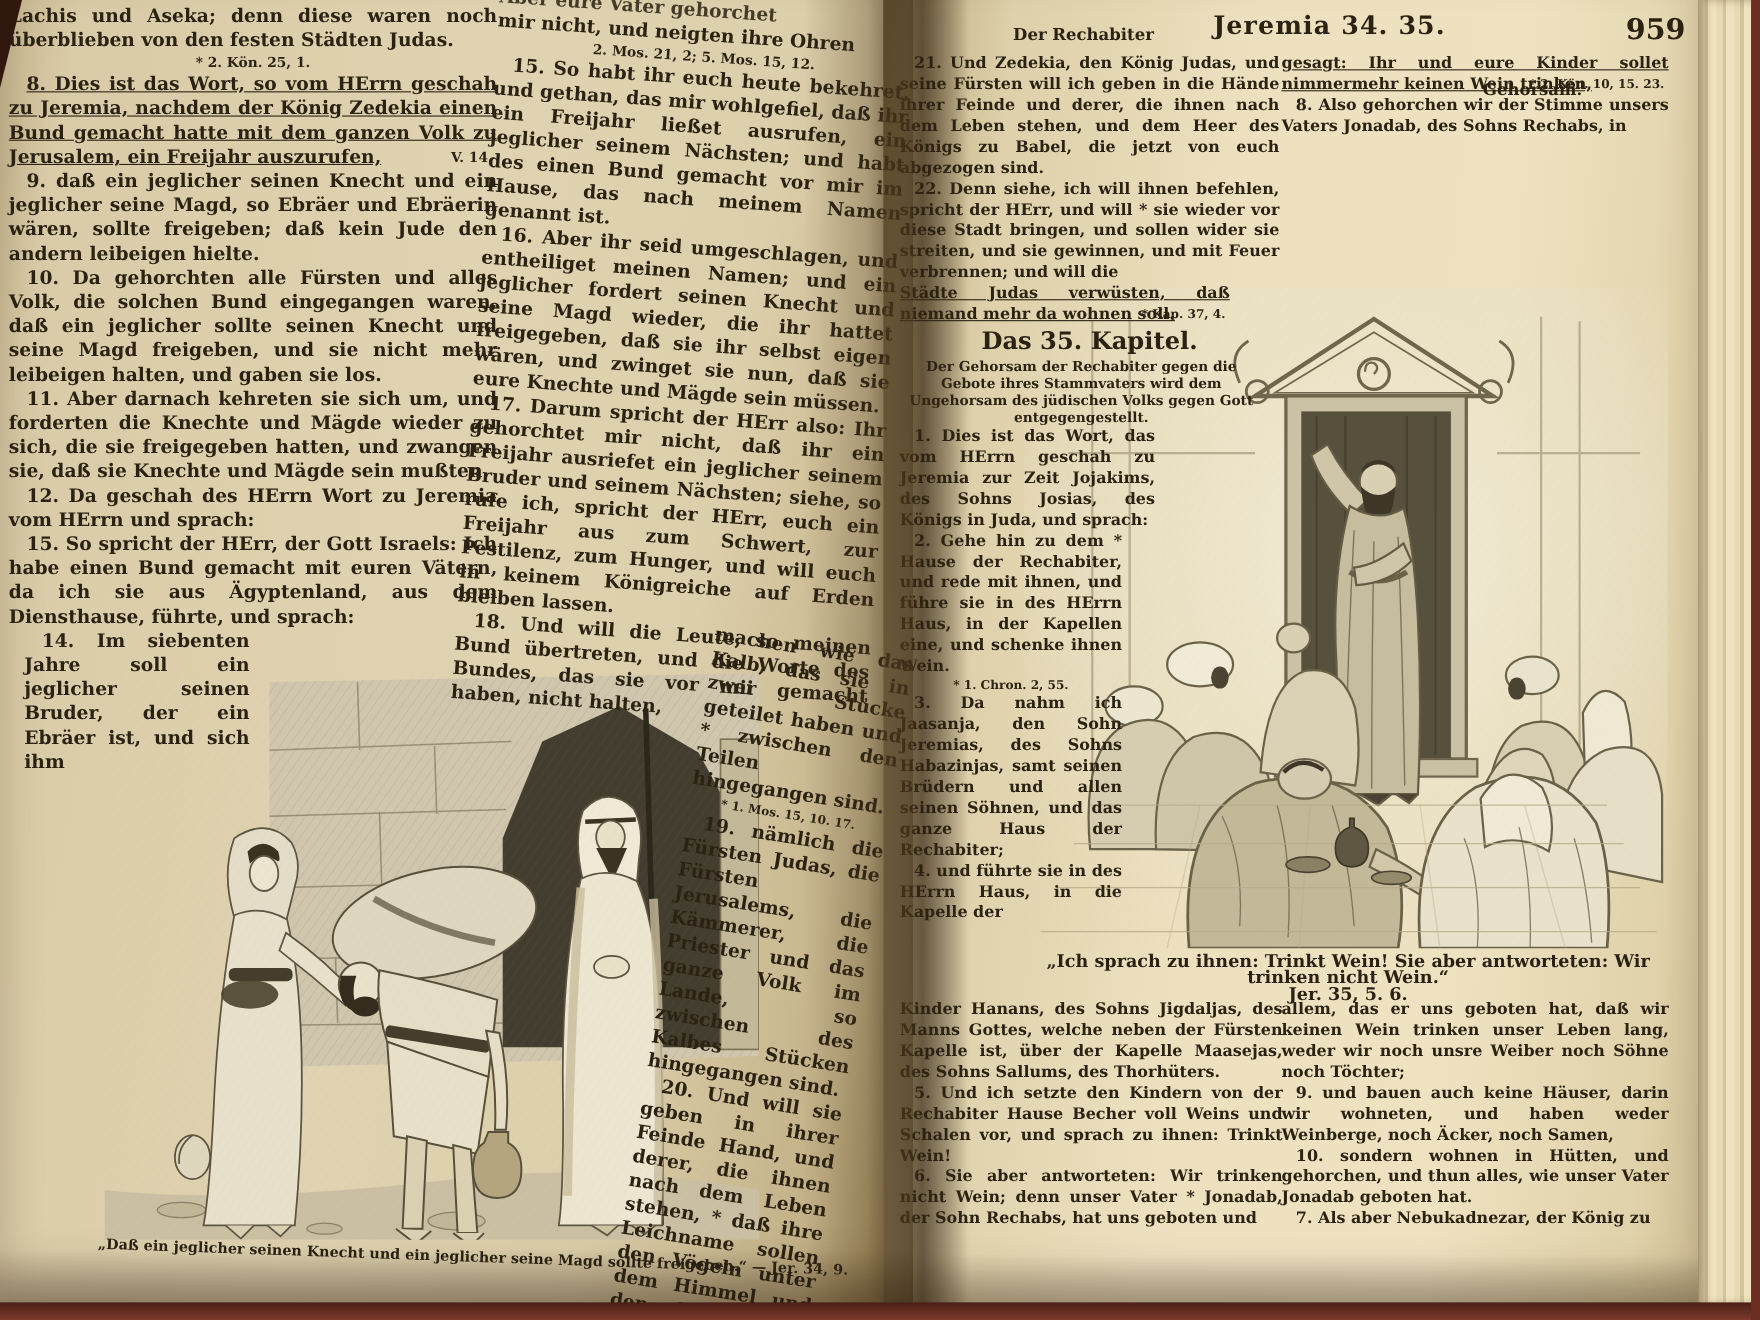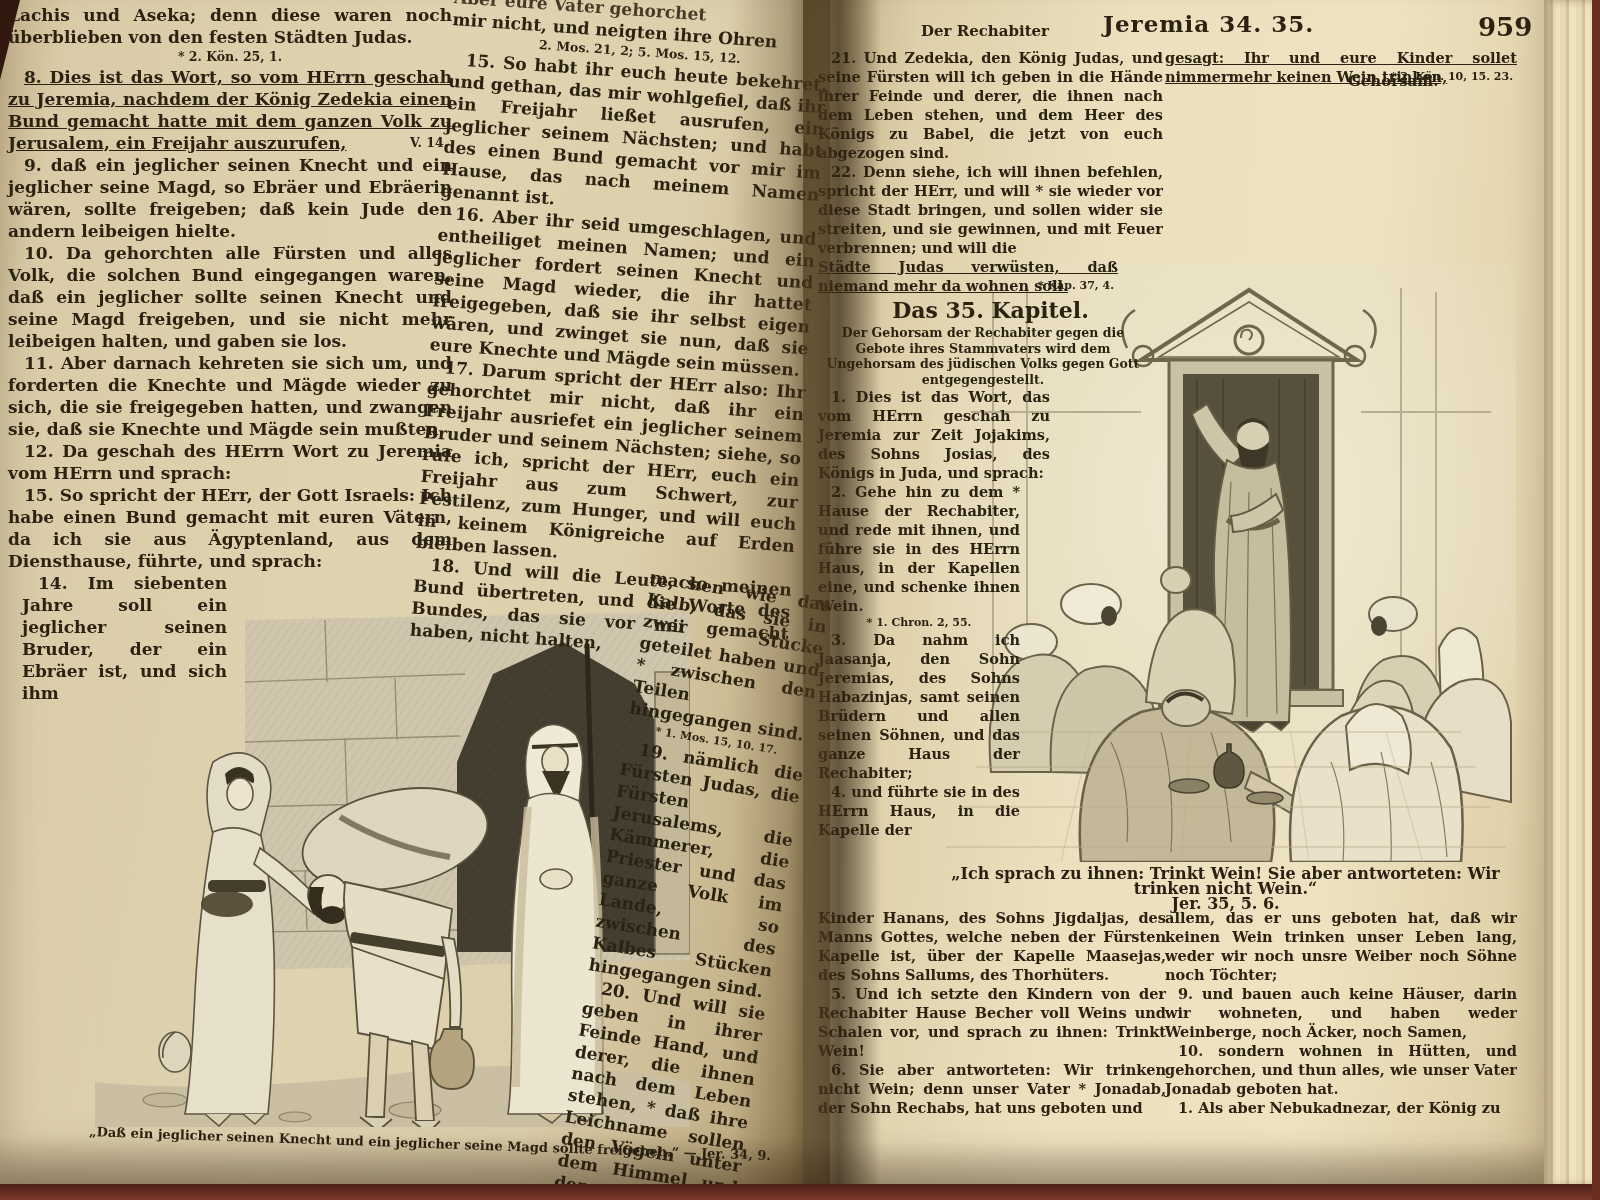--- a/index.html
+++ b/index.html
@@ -174,27 +174,28 @@
   </div>
 
   <div class="abs ink rp-txt" style="left:15px;top:908px;width:348px;z-index:2;">
     <p class="noind">Kinder Hanans, des Sohns Jigdaljas, des Manns Gottes, welche neben der Fürsten Kapelle ist, über der Kapelle Maasejas, des Sohns Sallums, des Thorhüters.</p>
     <p>5. Und ich setzte den Kindern von der Rechabiter Hause Becher voll Weins und Schalen vor, und sprach zu ihnen: Trinkt Wein!</p>
     <p>6. Sie aber antworteten: Wir trinken nicht Wein; denn unser Vater * Jonadab, der Sohn Rechabs, hat uns geboten und</p>
   </div>
 
   <div class="abs ink rp-txt" style="left:362px;top:48px;width:352px;z-index:2;">
     <p class="noind rel"><span>gesagt: Ihr und eure Kinder sollet nimmermehr keinen Wein trinken,</span><span class="vref-right small">* 2. Kön. 10, 15. 23.</span></p>
+    <p>8. Also gehorchen wir der Stimme unsers Vaters Jonadab, des Sohns Rechabs, in</p>
   </div>
 
   <div class="abs ink rp-txt" style="left:362px;top:908px;width:352px;z-index:2;">
     <p class="noind">allem, das er uns geboten hat, daß wir keinen Wein trinken unser Leben lang, weder wir noch unsre Weiber noch Söhne noch Töchter;</p>
     <p>9. und bauen auch keine Häuser, darin wir wohneten, und haben weder Weinberge, noch Äcker, noch Samen,</p>
     <p>10. sondern wohnen in Hütten, und gehorchen, und thun alles, wie unser Vater Jonadab geboten hat.</p>
-    <p>1. Als aber Nebukadnezar, der König zu</p>
+    <p>7. Als aber Nebukadnezar, der König zu</p>
   </div>
 
   <svg class="abs" style="left:128px;top:262px;z-index:1;" width="585" height="600" viewBox="0 0 585 600">
     <defs>
       <pattern id="hatchR" width="7" height="7" patternUnits="userSpaceOnUse" patternTransform="rotate(30)">
         <line x1="0" y1="0" x2="0" y2="7" stroke="#6e6450" stroke-width="1" opacity="0.3"></line>
       </pattern>
       <radialGradient id="glow" cx="55%" cy="40%" r="65%">
         <stop offset="0%" stop-color="#f1ebd7" stop-opacity="0.95"></stop>
         <stop offset="75%" stop-color="#e9e0c4" stop-opacity="0.5"></stop>

